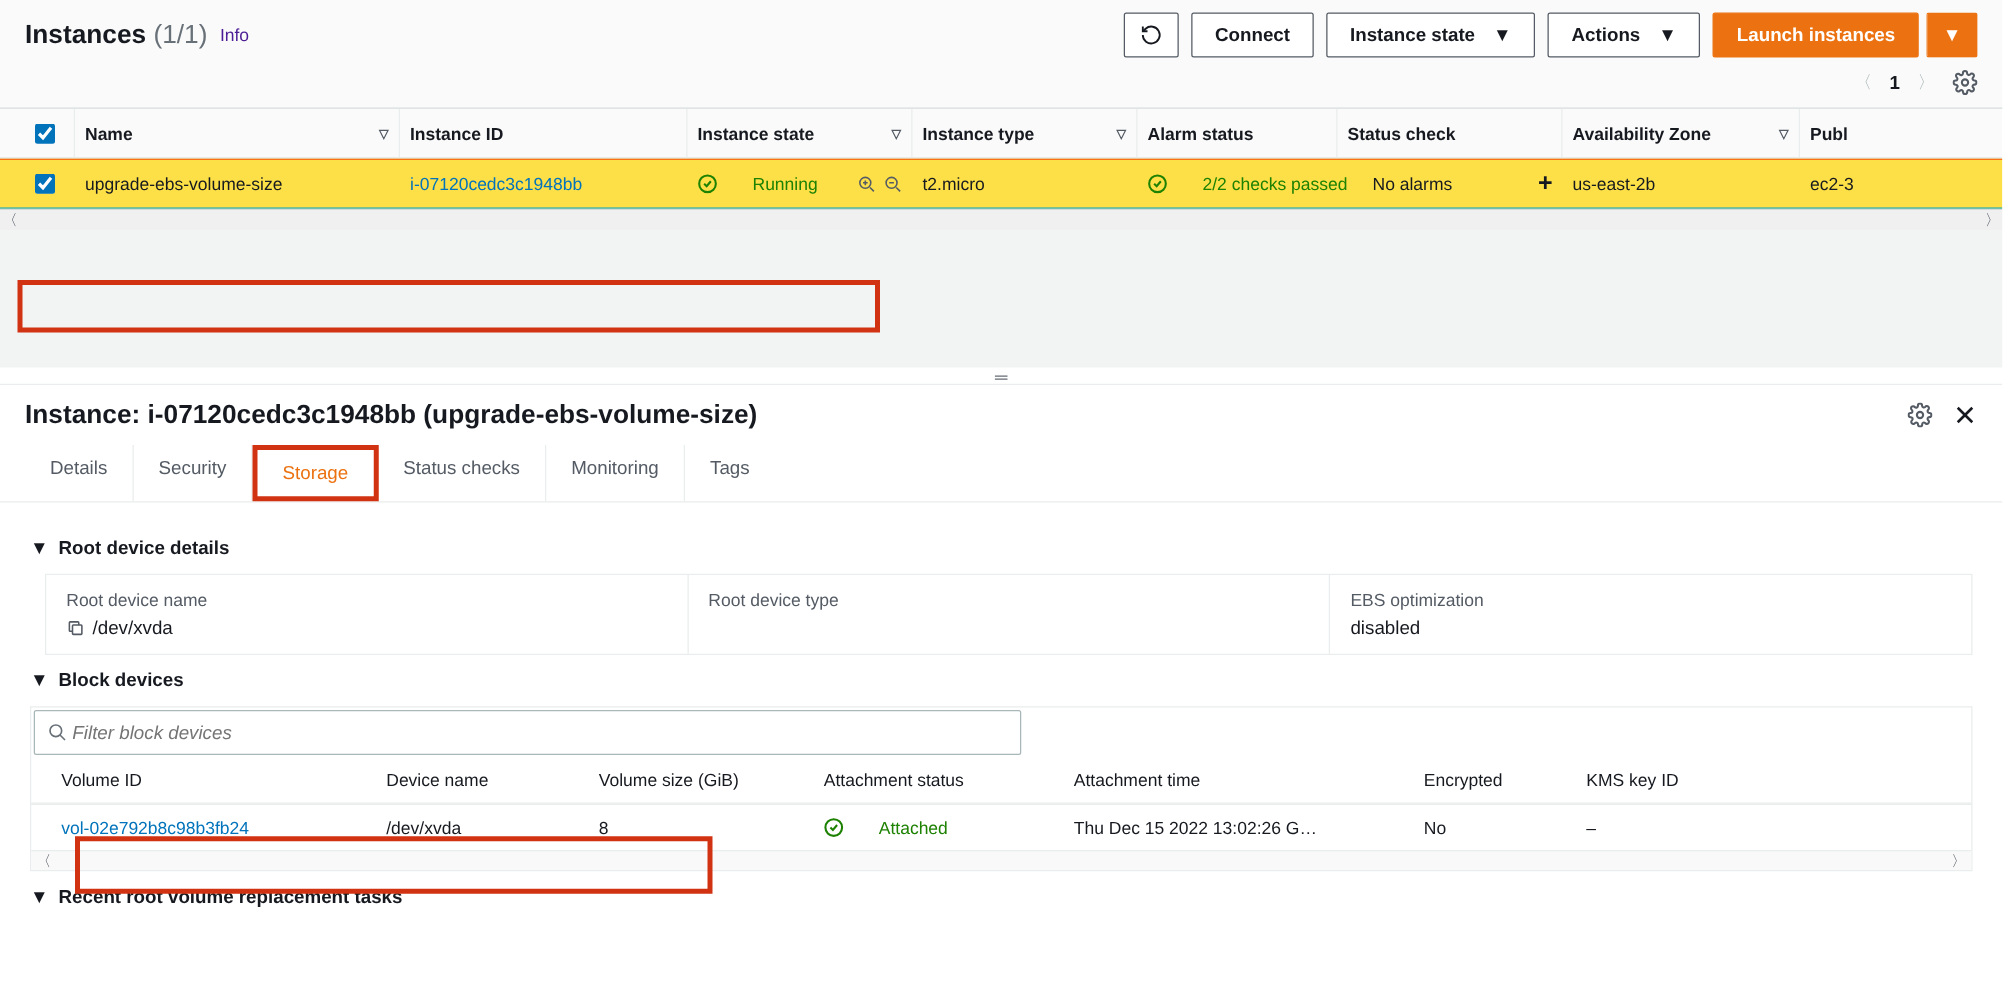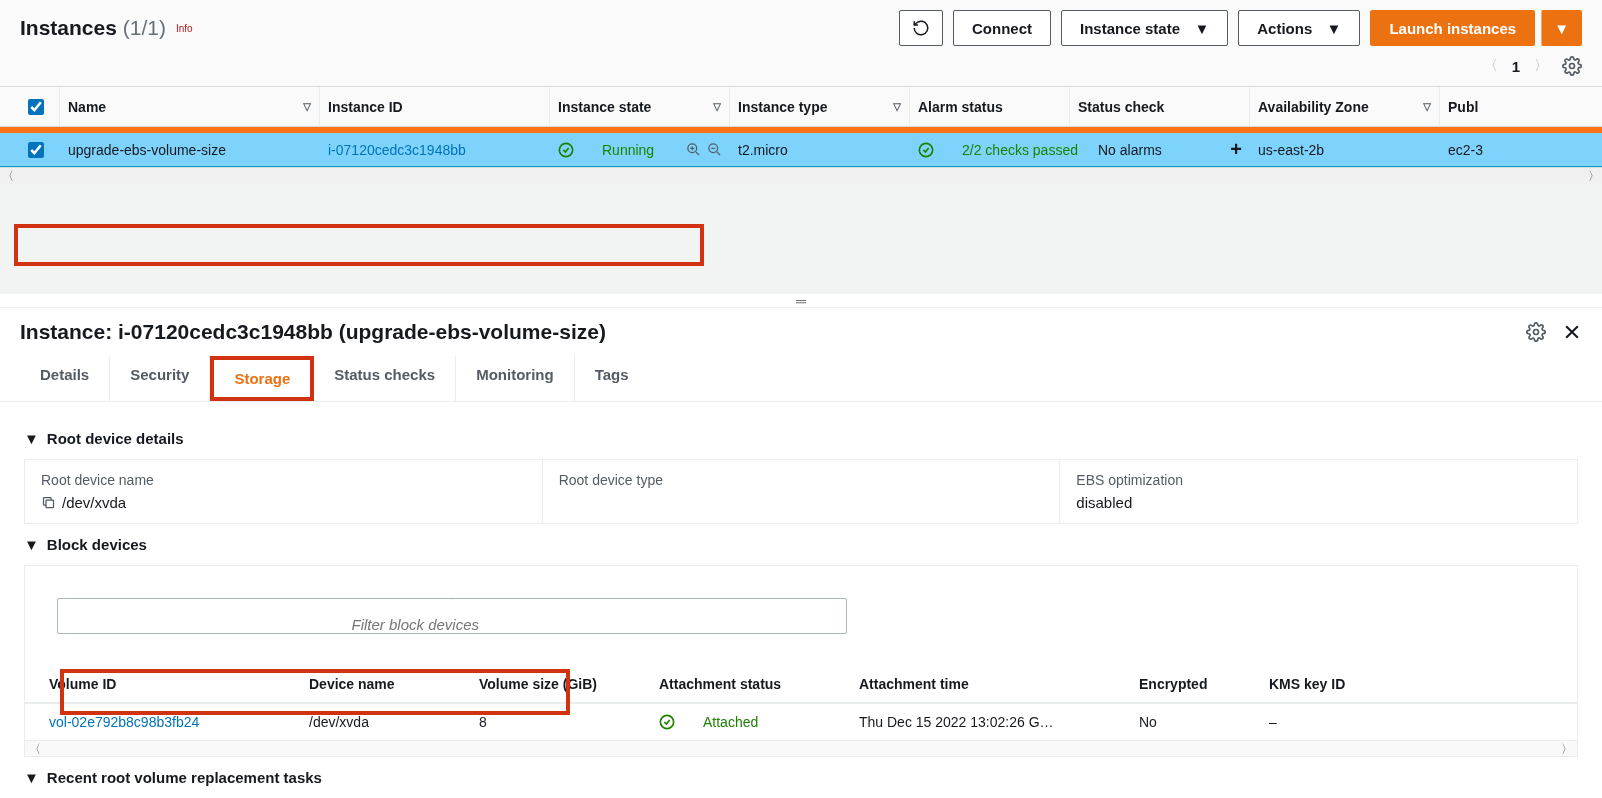--- a/index.html
+++ b/index.html
@@ -1,38 +1,38 @@
 <!DOCTYPE html>
 <html><head>
 <meta charset="utf-8">
 <style>
 * { margin:0; padding:0; box-sizing:border-box; font-family:"Amazon Ember","Helvetica Neue",Arial,sans-serif; }
 body { background:#fff; font-size:14px; color:#16191f; width:1602px; }
 .top { background:#fafafa; border-bottom:1px solid #d5dbdb; padding:10px 20px; }
 .hdr { display:flex; align-items:center; gap:10px; }
 .hdr h1 { font-size:21px; font-weight:700; }
 .hdr .cnt { color:#687078; font-weight:400; }
-.hdr .info { color:#b91c1c; font-size:10px; font-weight:400; cursor:pointer; }
+.hdr .info { color:#4c1d95; font-size:14px; font-weight:400; cursor:pointer; }
 .hdr .sp { flex:1; }
 .btn { background:#fff; border:1px solid #545b64; border-radius:2px; padding:6px 18px; font-size:15px; font-weight:700; color:#16191f; cursor:pointer; display:inline-flex; align-items:center; gap:6px; height:36px; }
 .btn.icon { padding:6px 12px; }
 .btn.primary { background:#ec7211; border-color:#ec7211; color:#fff; }
 .btn.caret { border-left:1px solid rgba(255,255,255,.4); padding:6px 12px; margin-left:-4px; }
 .srch-row { display:flex; align-items:center; gap:16px; margin-top:10px; }
 .srch { flex:0 0 790px; height:36px; border:1px solid #aab7b8; border-radius:2px; display:flex; align-items:center; padding:0 10px; background:#fff; }
 .srch input { border:none; outline:none; flex:1; font-size:15px; font-style:italic; color:#687078; }
 .pager { margin-left:auto; display:flex; align-items:center; gap:14px; }
 .pager .num { font-weight:700; font-size:15px; }
 .pager .chev { color:#aab7b8; cursor:pointer; }
 .pager .gear { cursor:pointer; }
 .tbl-wrap { overflow-x:auto; border-bottom:1px solid #d5dbdb; }
 .tbl { min-width:1602px; }
 .tbl-row { display:flex; align-items:center; height:40px; padding:0 20px; }
 .tbl-head { border-bottom:1px solid #d5dbdb; font-weight:700; font-size:14px; background:#fafafa; }
-.tbl-body { background:#7dd3fc; border-top:6px solid #f97316; border-bottom:1px solid #00a1c9; }
+.tbl-body { background:#fde047; border-top:1px solid #f97316; border-bottom:1px solid #00a1c9; }
 .cell { display:flex; align-items:center; gap:6px; padding:0 8px; border-right:1px solid #eaeded; height:100%; }
 .tbl-body .cell { border:none; }
 .c-chk { width:40px; flex:none; }
 .c-name { width:260px; flex:none; }
 .c-iid { width:230px; flex:none; }
 .c-state { width:180px; flex:none; }
 .c-type { width:180px; flex:none; }
 .c-stat { width:180px; flex:none; }
 .c-alarm { width:160px; flex:none; }
 .c-az { width:190px; flex:none; }
@@ -42,34 +42,34 @@
 .green { color:#1d8102;margin-left:22px; }
 .chk { width:16px; height:16px; accent-color:#0073bb; }
 .redbox1 { position:absolute; border:4px solid #d13212; pointer-events:none; left:14px; top:137px; width:690px; height:42px; z-index:5; }
 .hscroll { height:16px; background:#f0f0f0; display:flex; align-items:center; justify-content:space-between; padding:0 2px; color:#545b64; font-size:12px; }
 .gap { height:110px; background:#f2f3f3; }
 .drag { height:14px; display:flex; align-items:center; justify-content:center; color:#687078; border-bottom:1px solid #eaeded; }
 .detail-hdr { display:flex; align-items:center; padding:12px 20px; }
 .detail-hdr h2 { font-size:21px; font-weight:700; }
 .detail-hdr .sp { flex:1; }
 .tabs { display:flex; gap:0; padding:0 20px; border-bottom:1px solid #eaeded; }
-.tab { padding:10px 20px; font-size:15px; font-weight:700; color:#545b64; cursor:pointer; border-right:1px solid #eaeded;text-align:center; }
+.tab { padding:10px 20px; font-size:15px; font-weight:400; color:#545b64; cursor:pointer; border-right:1px solid #eaeded;text-align:center; }
 .tab:last-child{border-right:none;}
 .tab.active { color:#ec7211; border:4px solid #d13212; }
 .content { padding:16px 24px; position:relative; }
 .sect-title { display:flex; align-items:center; gap:8px; font-weight:700; font-size:15px; margin:12px 0; cursor:pointer; }
-.grid3 { display:flex; border:1px solid #eaeded; }
+.grid3 { display:flex; border:1px solid #eaeded;margin-left:12px; }
 .grid3 > div { flex:1; padding:12px 16px; border-right:1px solid #eaeded; }
 .grid3 > div:last-child { border-right:none; }
 .lbl { color:#545b64; font-size:14px; margin-bottom:6px; }
 .val { font-size:15px; display:flex; align-items:center; gap:6px; }
 .block-table { border:1px solid #eaeded; margin-top:8px; }
-.bt-srch { margin:32px; width:790px;flex-direction:column; }
+.bt-srch { margin:2px; width:790px; }
 .bt-head,.bt-row { display:flex; padding:10px 14px; font-size:14px; }
-.bt-head { font-weight:700; border-bottom:1px solid #eaeded; }
+.bt-head { font-weight:400; border-bottom:1px solid #eaeded; }
 .bt-row { border-top:1px solid #eaeded; }
 .bc { padding:0 10px; }
 .bc1{width:260px;} .bc2{width:170px;} .bc3{width:180px;} .bc4{width:200px;} .bc5{width:280px;} .bc6{width:130px;} .bc7{width:160px;}
 .redbox2 { position:absolute; border:4px solid #d13212; left:35px; width:510px; pointer-events:none; z-index:5; }
 .hscroll2 { height:16px; background:#f9f9f9; border-top:1px solid #eaeded; display:flex; justify-content:space-between; padding:0 4px; color:#545b64; font-size:12px; }
 svg { display:block; }
 </style>
 </head>
 <body>
 

